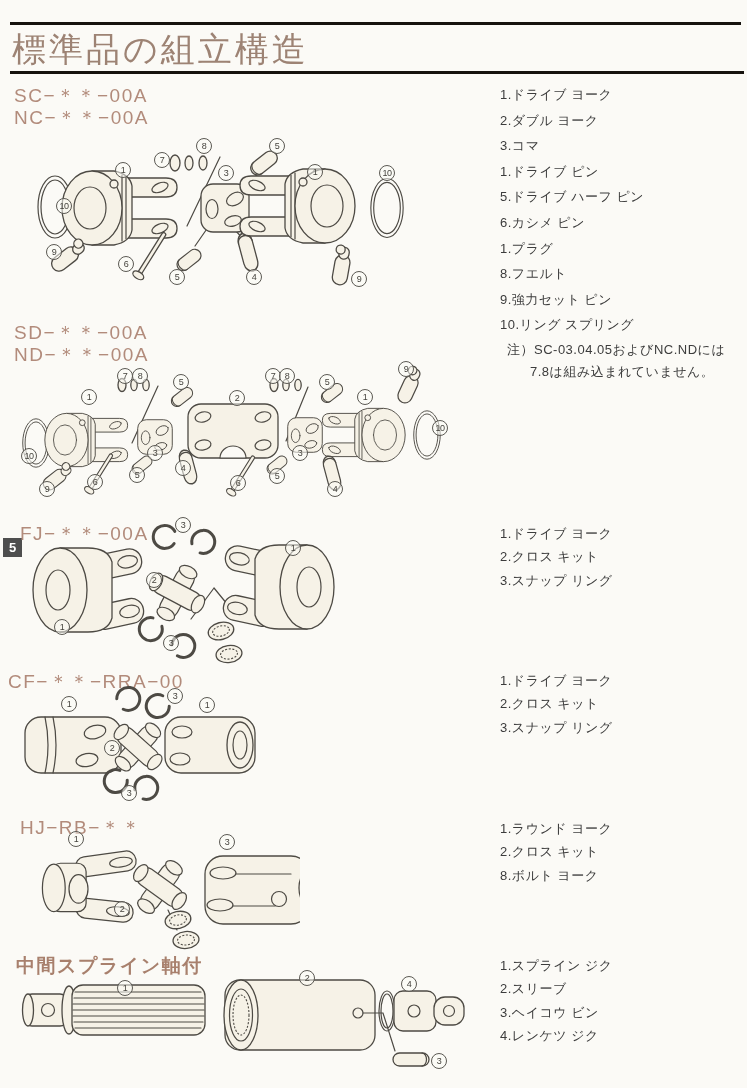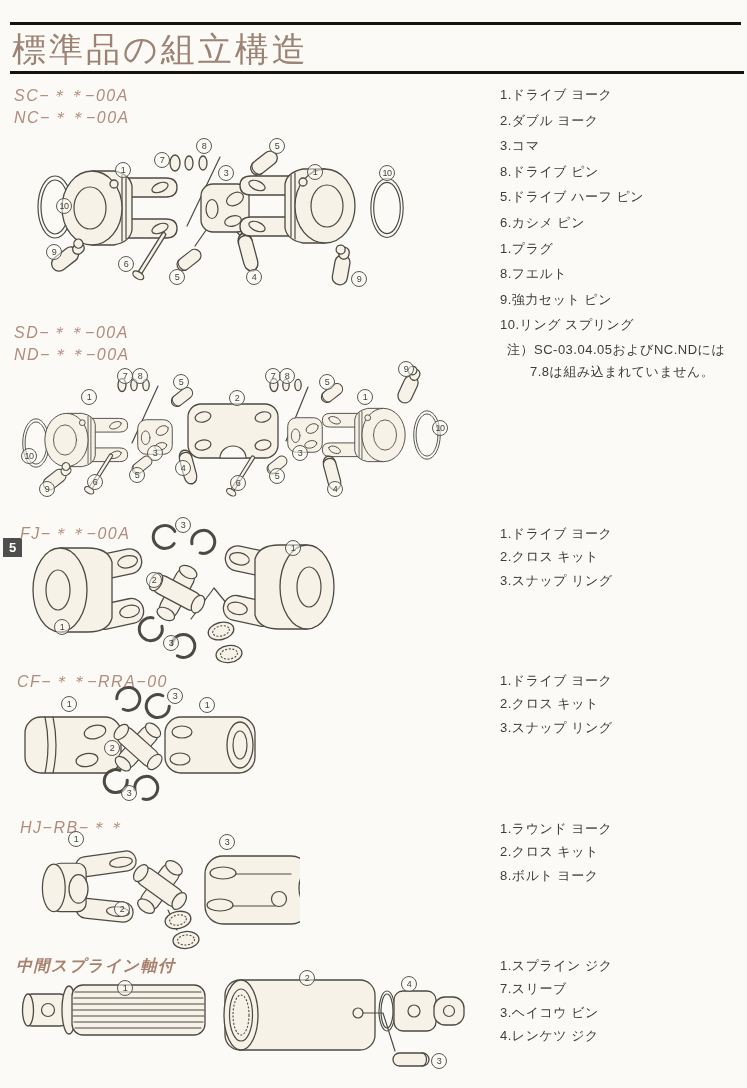--- a/index.html
+++ b/index.html
@@ -3,21 +3,21 @@
 <meta charset="utf-8">
 <style>
   html,body{margin:0;padding:0;}
   body{
     width:747px;height:1088px;position:relative;overflow:hidden;
     background:#fbfaf6;font-family:"Liberation Sans",sans-serif;color:#3c3c3c;
   }
   .rule{position:absolute;background:#16130e;}
   .page-title{position:absolute;left:12px;top:27px;font-size:34px;letter-spacing:3px;
     color:#9d8374;font-weight:500;white-space:nowrap;}
-  .model{position:absolute;color:#b28b7b;font-size:16px;letter-spacing:1.5px;white-space:nowrap;font-style:italic;}
+  .model{position:absolute;color:#b28b7b;font-size:19px;letter-spacing:1.5px;white-space:nowrap;}
   .model div{line-height:22px;}
   .plist{position:absolute;left:500px;font-size:13px;letter-spacing:0.5px;white-space:nowrap;}
   .plist .pi{height:25.6px;}
   .plist.tight .pi{height:23.3px;}
   .note{position:absolute;font-size:13px;letter-spacing:0.5px;white-space:nowrap;color:#3c3c3c;}
   .badge{position:absolute;left:3px;top:538px;width:19px;height:19px;background:#4e4e4e;
     color:#fff;font-size:13px;font-weight:bold;display:flex;align-items:center;justify-content:center;}
   .diag{position:absolute;}
   .cl{position:absolute;pointer-events:none;}
   .co{position:absolute;width:14px;height:14px;border:1px solid #5b5953;border-radius:50%;
@@ -144,21 +144,21 @@
 <div class="badge">5</div>
 
 <div class="model" style="left:14px;top:85px">
   <div>SC−＊＊−00A</div>
   <div>NC−＊＊−00A</div>
 </div>
 <div class="plist" style="top:86px">
   <div class="pi">1.ドライブ ヨーク</div>
   <div class="pi">2.ダブル ヨーク</div>
   <div class="pi">3.コマ</div>
-  <div class="pi">8.ドライブ ピン</div>
+  <div class="pi">1.ドライブ ピン</div>
   <div class="pi">5.ドライブ ハーフ ピン</div>
   <div class="pi">6.カシメ ピン</div>
   <div class="pi">1.プラグ</div>
   <div class="pi">8.フエルト</div>
   <div class="pi">9.強力セット ピン</div>
   <div class="pi">10.リング スプリング</div>
 </div>
 <div class="note" style="left:507px;top:341px">注）SC-03.04.05およびNC.NDには</div>
 <div class="note" style="left:530px;top:363px">7.8は組み込まれていません。</div>
 
@@ -281,21 +281,21 @@
   <use href="#yokeB" transform="translate(292,72) scale(-1,1)"></use>
 </svg>
 <div class="cl" style="left:15px;top:515px;width:340px;height:150px">
     <span class="co" style="left: 168px; top: 10px;">3</span>
     <span class="co" style="left: 47px; top: 112px;">1</span>
     <span class="co" style="left: 139px; top: 65px;">2</span>
     <span class="co" style="left: 156px; top: 128px;">3</span>
     <span class="co" style="left: 278px; top: 33px;">1</span>
   </div>
 
-<div class="model" style="left:17px;top:671px">
+<div class="model" style="left:8px;top:671px">
   <div>CF−＊＊−RRA−00</div>
 </div>
 <div class="plist tight" style="top:672px">
   <div class="pi">1.ドライブ ヨーク</div>
   <div class="pi">2.クロス キット</div>
   <div class="pi">3.スナップ リング</div>
 </div>
 <svg class="diag" style="left:20px;top:685px" width="260" height="125" viewBox="0 0 260 125">
   <use href="#yokeC" transform="translate(53,60)"></use>
   <use href="#cring" transform="translate(108,14) rotate(160)"></use>
@@ -333,21 +333,21 @@
     <span class="co" style="left: 56px; top: 9px;">1</span>
     <span class="co" style="left: 207px; top: 12px;">3</span>
     <span class="co" style="left: 102px; top: 79px;">2</span>
   </div>
 
 <div class="model" style="left:16px;top:955px;font-weight:600;color:#a8806d">
   <div>中間スプライン軸付</div>
 </div>
 <div class="plist tight" style="top:957px">
   <div class="pi">1.スプライン ジク</div>
-  <div class="pi">7.スリーブ</div>
+  <div class="pi">2.スリーブ</div>
   <div class="pi">3.ヘイコウ ビン</div>
   <div class="pi">4.レンケツ ジク</div>
 
 </div>
 <svg class="diag" style="left:15px;top:965px" width="450" height="115" viewBox="0 0 450 115">
   <rect class="p" x="10" y="29" width="42" height="32" rx="7"></rect>
   <ellipse class="p" cx="13" cy="45" rx="5.5" ry="16"></ellipse>
   <circle class="l" cx="33" cy="45" r="6.5"></circle>
   <ellipse class="p" cx="54" cy="45" rx="7" ry="24"></ellipse>
   <rect class="p" x="57" y="20" width="133" height="50" rx="11"></rect>

